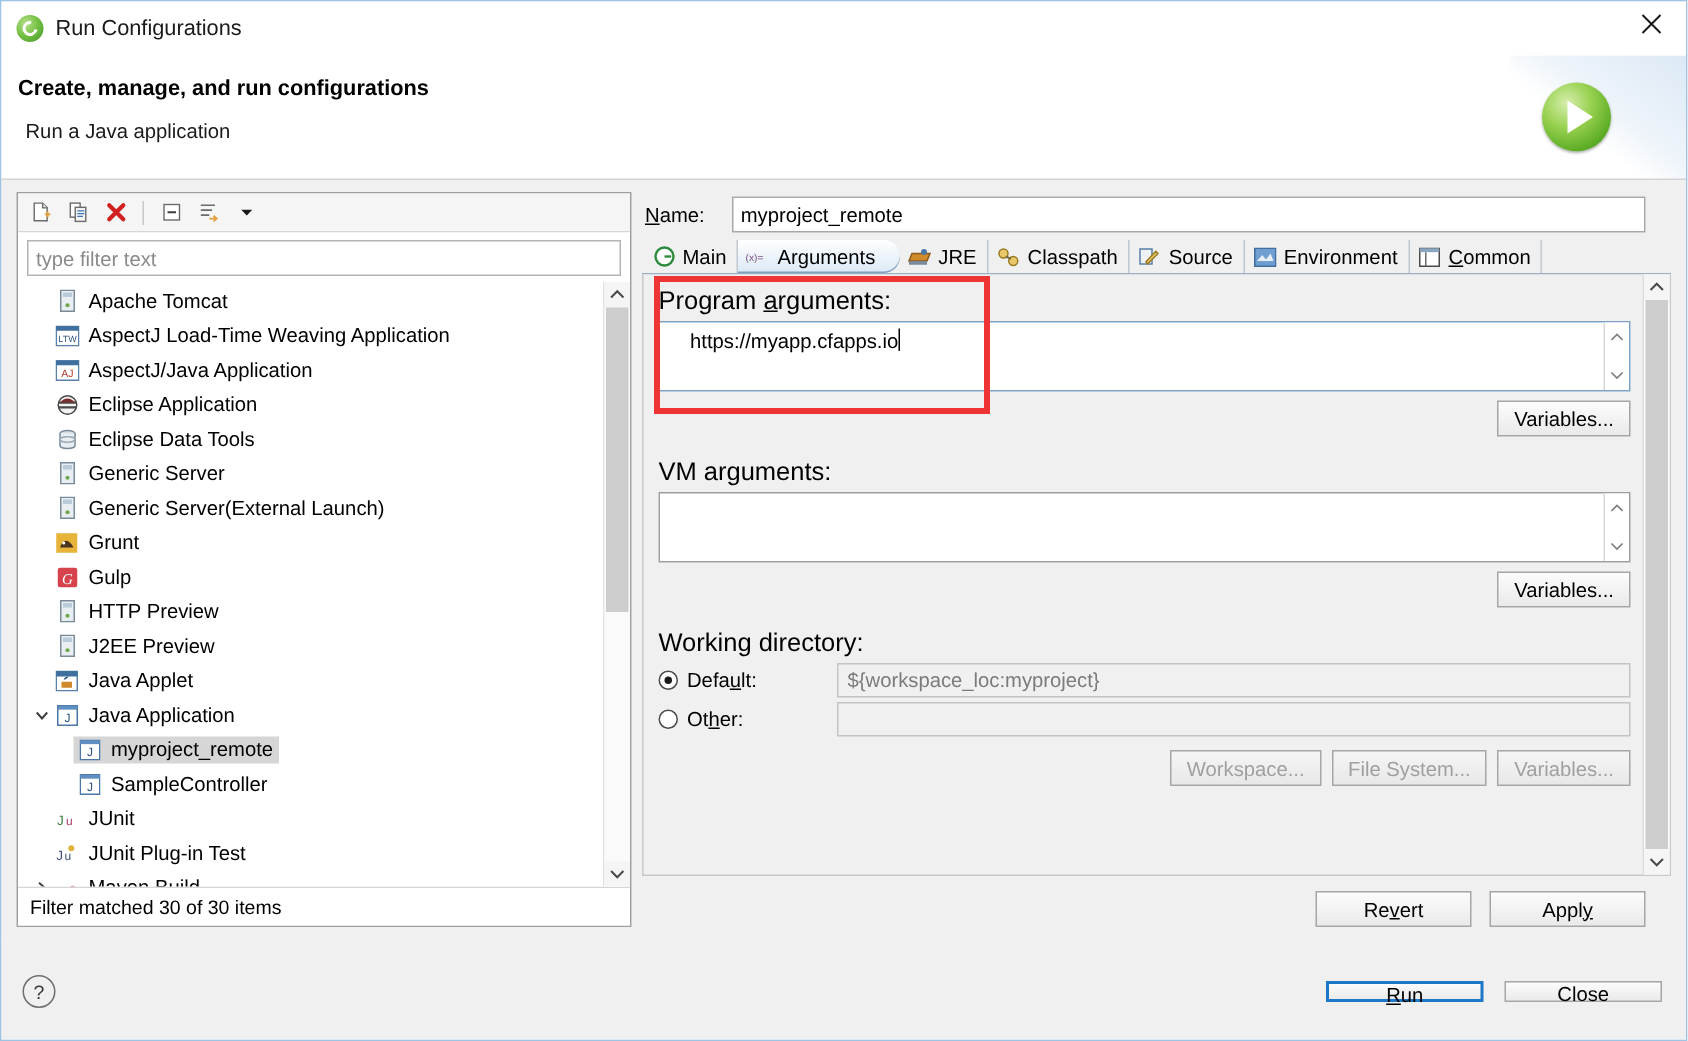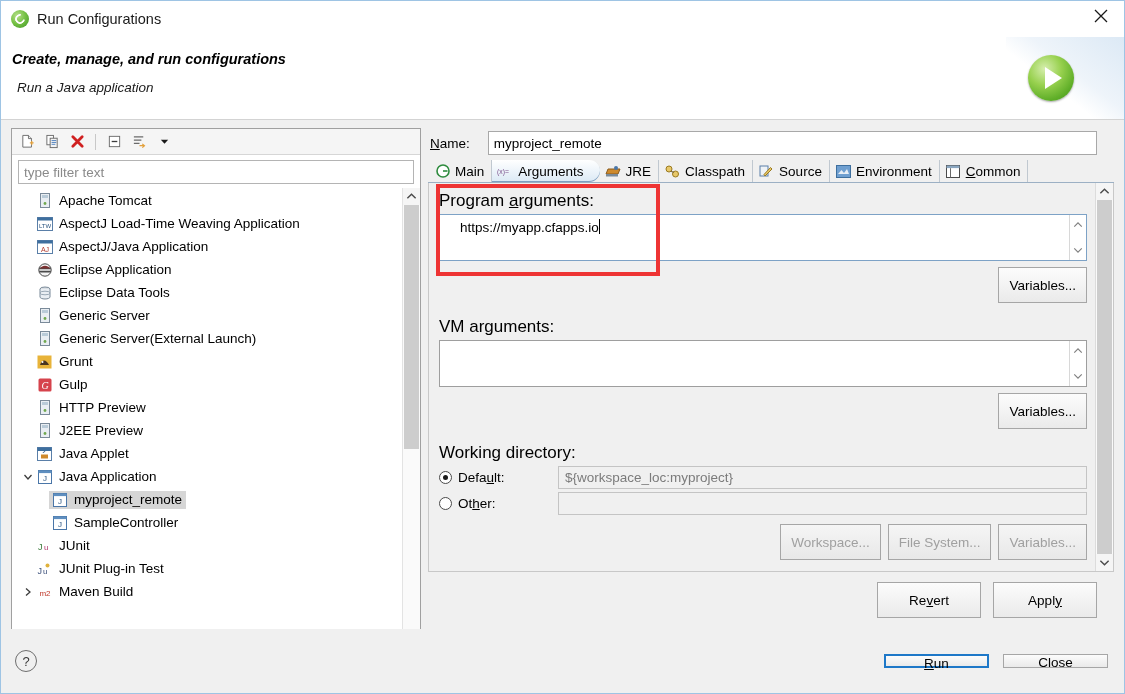--- a/index.html
+++ b/index.html
@@ -71,21 +71,20 @@
   .titlebar-close svg { display: block; }
 
   
   .header {
     flex: 0 0 auto;
     height: 83px;
     background: #ffffff;
     position: relative;
     padding-left: 11px;
     box-sizing: border-box;
-    font-style: italic;
   }
   .header-title {
     font-size: 14.5px;
     font-weight: bold;
     color: #000;
     padding-top: 14px;
   }
   .header-sub {
     font-size: 13.5px;
     color: #1a1a1a;
@@ -142,21 +141,21 @@
   }
   
   .left-panel {
     width: 410px;
     flex: 0 0 auto;
     display: flex;
     flex-direction: column;
     background: #ffffff;
     border: 1px solid #a0a0a0;
     box-sizing: border-box;
-    height: 564px;
+    height: 490px;
   }
   .tree-toolbar {
     height: 25px;
     background: #f5f5f5;
     border-bottom: 1px solid #d6d6d6;
     display: flex;
     align-items: center;
     padding: 0 4px;
     gap: 3px;
     flex: 0 0 auto;
@@ -410,21 +409,21 @@
     padding: 3px 0;
     box-sizing: border-box;
   }
   .ta-spin .ar {
     height: 14px;
     display: flex;
     align-items: center;
     justify-content: center;
   }
   .btn {
-    height: 36px;
+    height: 24px;
     min-width: 84px;
     border: 1px solid #a6a6a6;
     background: linear-gradient(180deg, #fcfcfc 0%, #eaeaea 100%);
     font-family: "Liberation Sans", sans-serif;
     font-size: 13.5px;
     color: #000;
     cursor: default;
     padding: 0 10px;
     box-sizing: border-box;
   }

